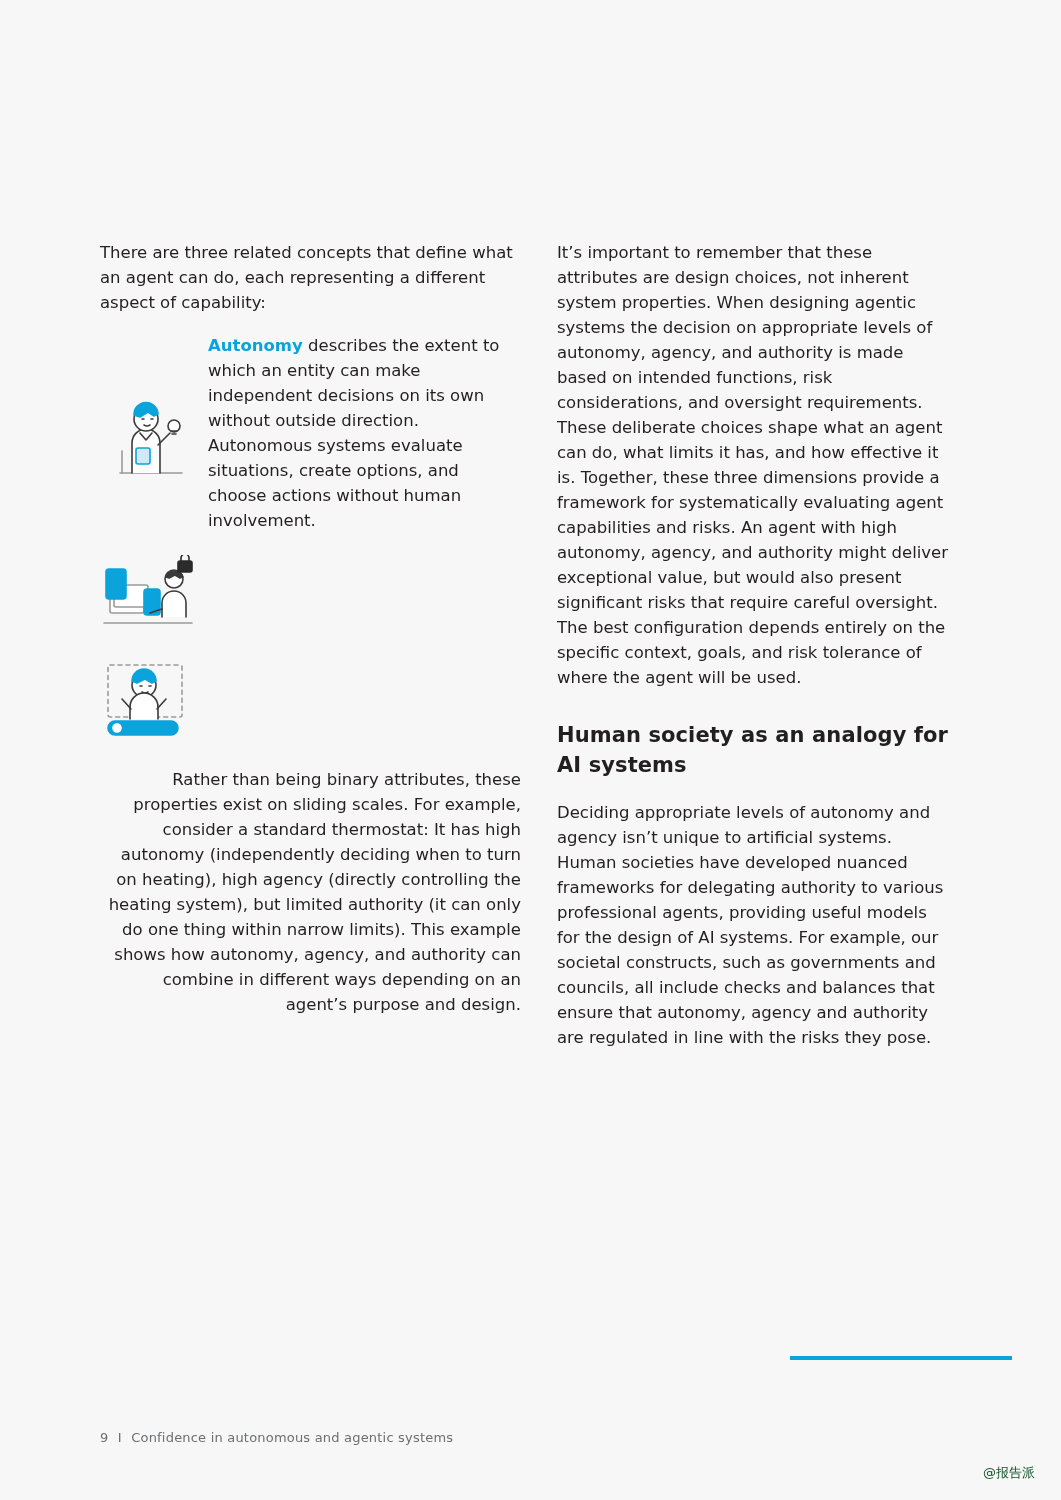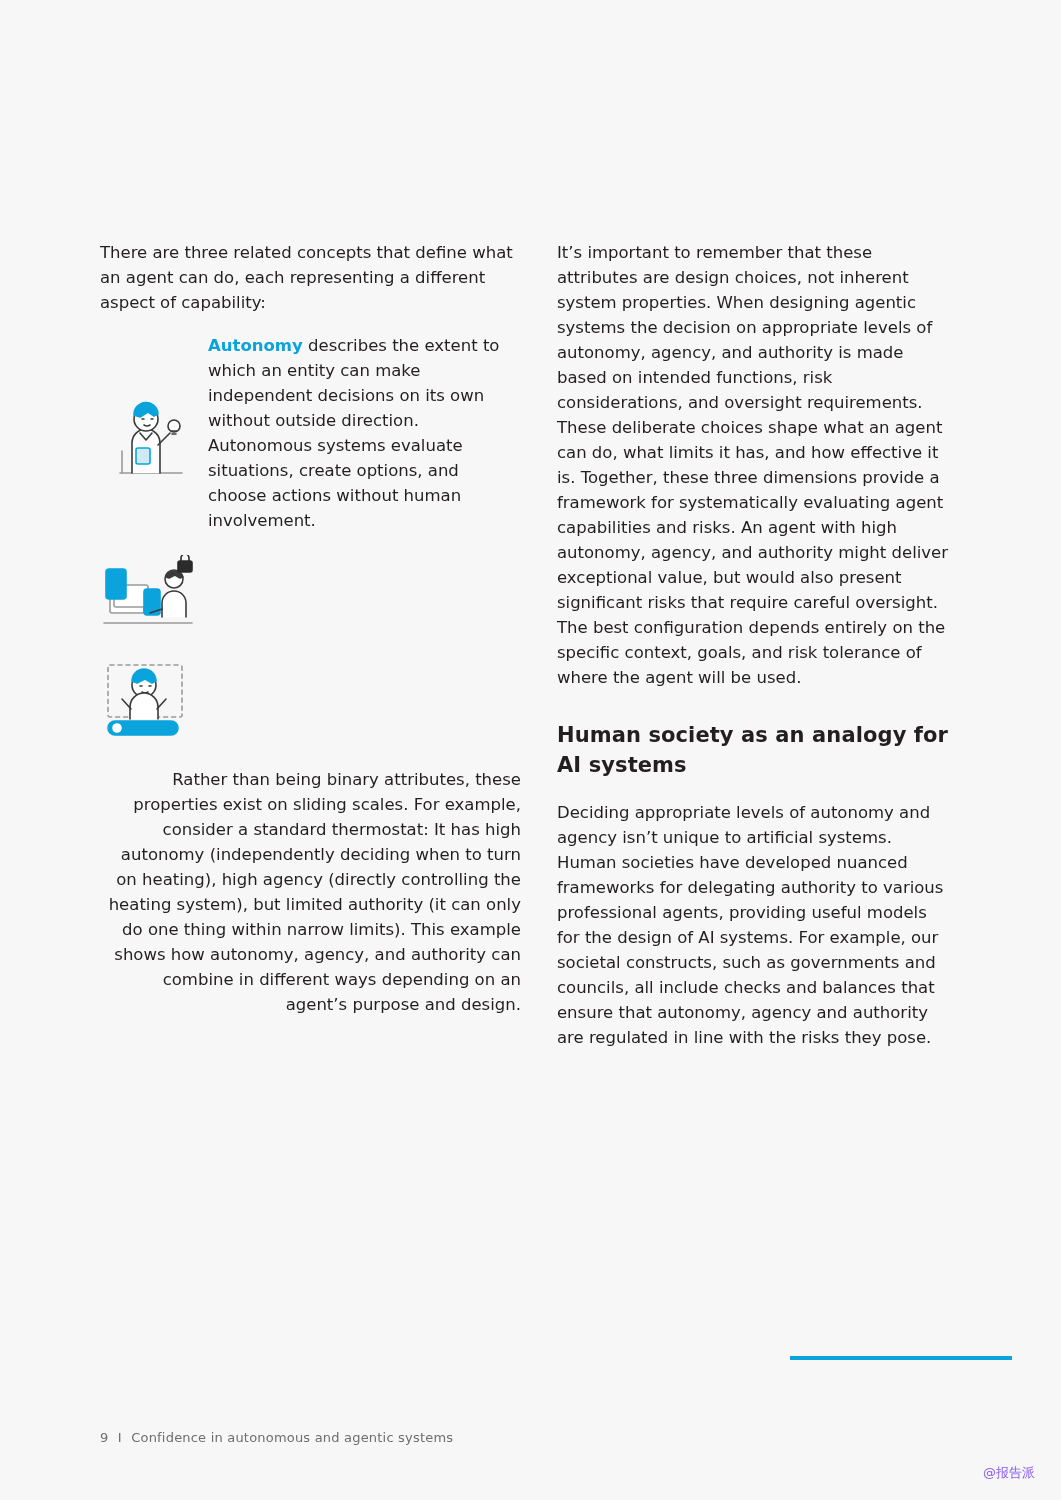--- a/index.html
+++ b/index.html
@@ -95,21 +95,21 @@
     color: #6d6e70;
     letter-spacing: 0.2px;
     font-family: "DejaVu Sans", sans-serif;
   }
   .footer .sep { margin: 0 5px; }
   .watermark {
     position: absolute;
     right: 26px;
     bottom: 18px;
     font-size: 13px;
-    color: #8b5cf6;
+    color: #14532d;
     font-family: "DejaVu Sans", sans-serif;
   }
 
   
   .ill { display: block; }
 </style>
 </head>
 <body>
 
 <div class="page">

